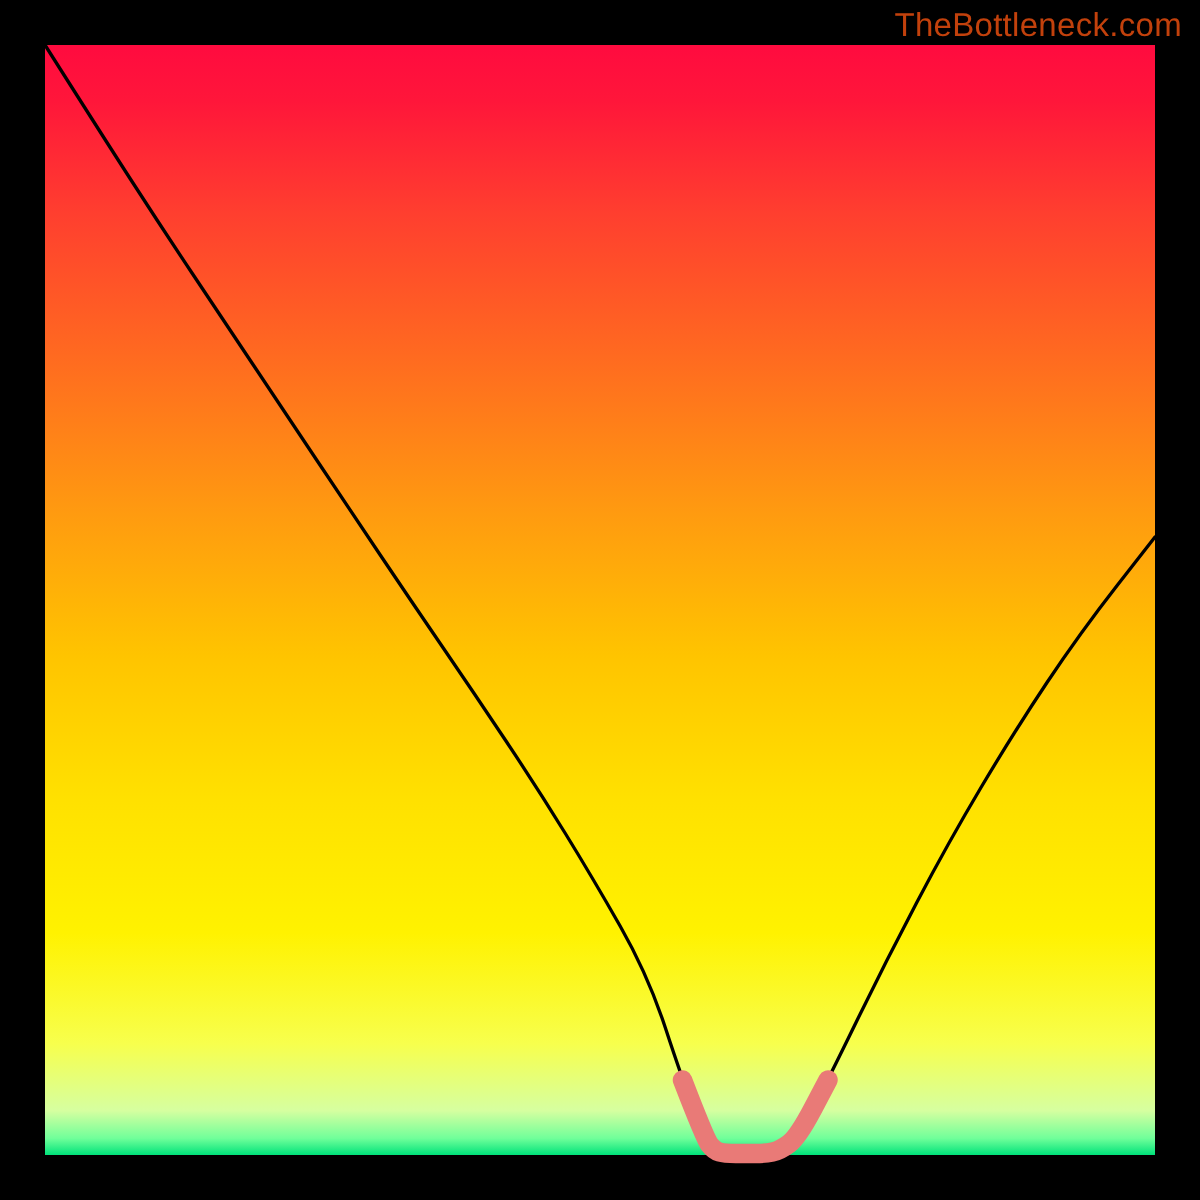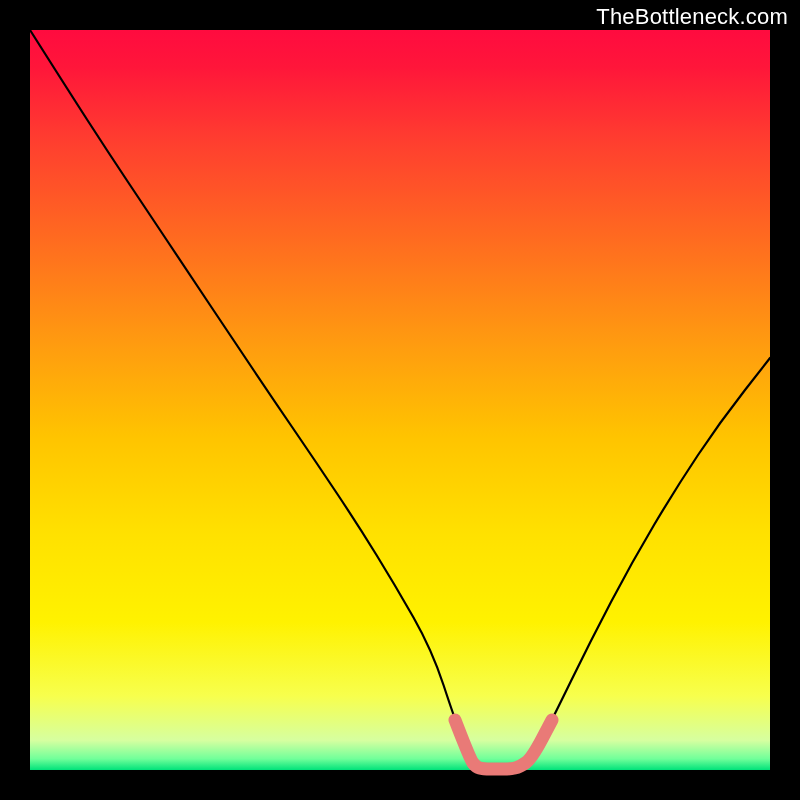--- a/index.html
+++ b/index.html
@@ -14,21 +14,21 @@
   .frame {
     position: relative;
     width: 800px;
     height: 800px;
     background: #000;
   }
   .watermark {
     position: absolute;
     top: 4px;
     right: 12px;
-    color: #ffffff;
+    color: #c2410c;
     font-size: 22px;
     font-weight: 400;
     letter-spacing: 0.2px;
     z-index: 20;
     user-select: none;
   }
   svg.plot {
     position: absolute;
     left: 0;
     top: 0;

